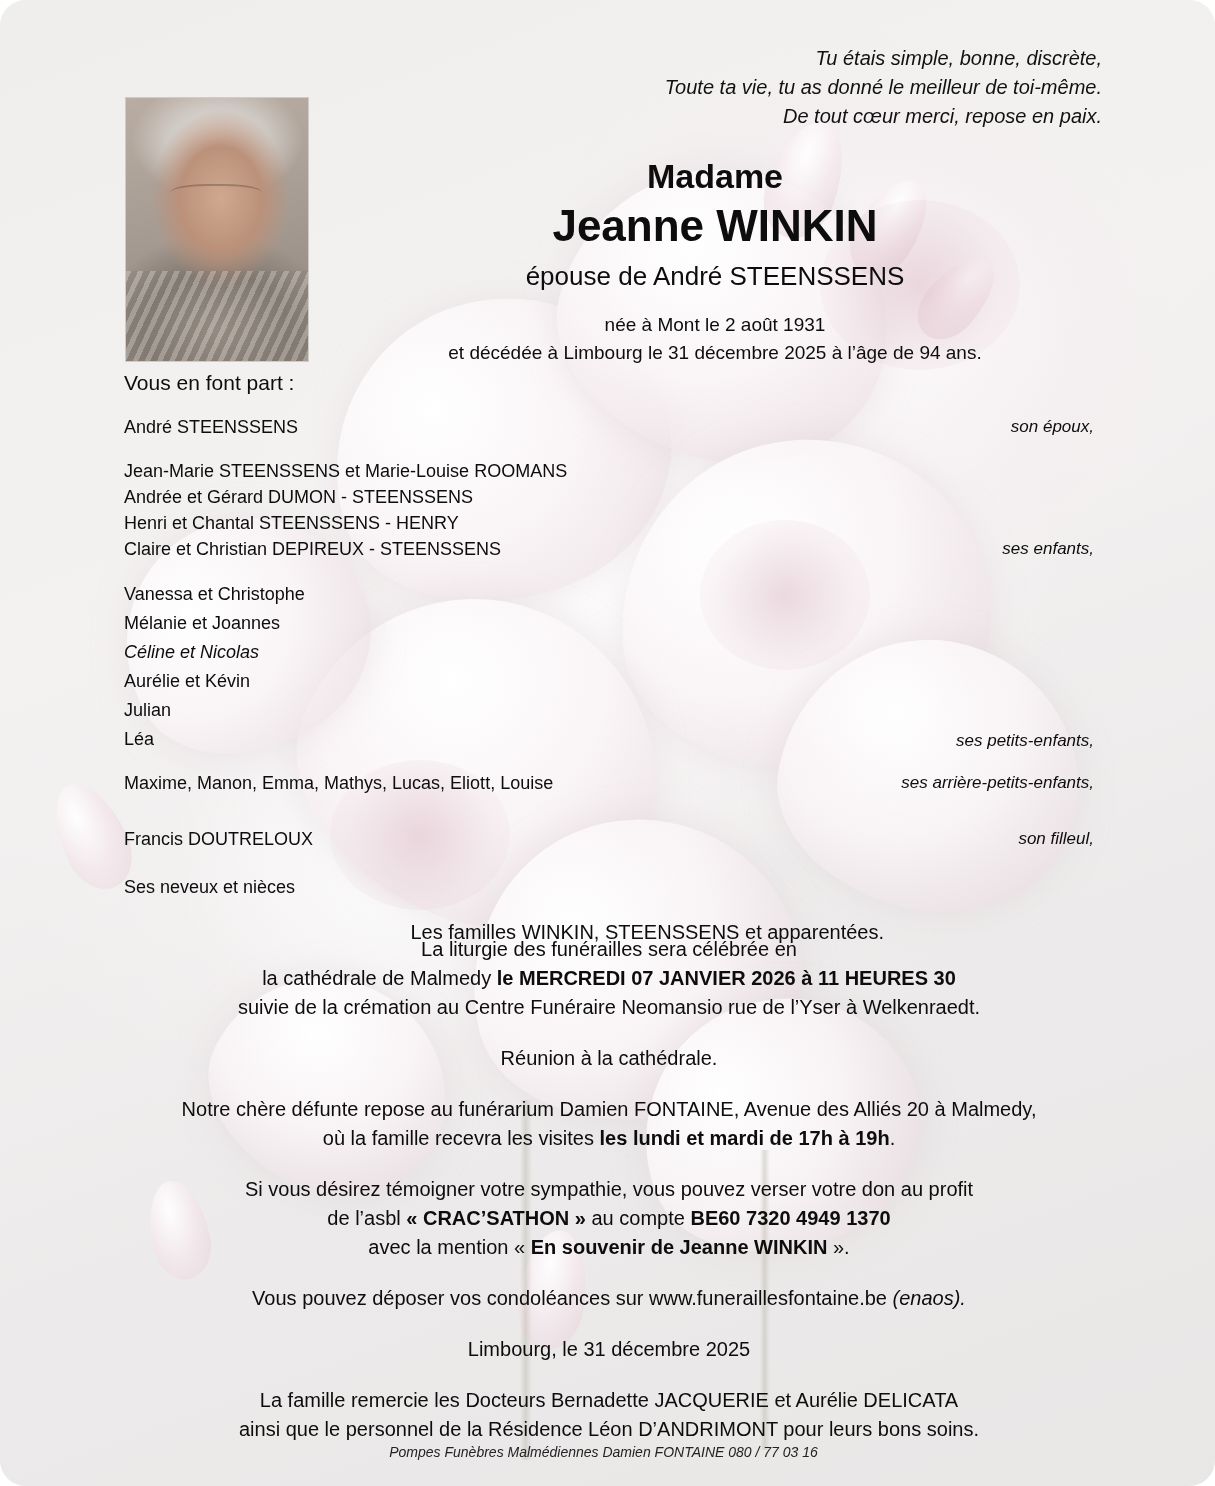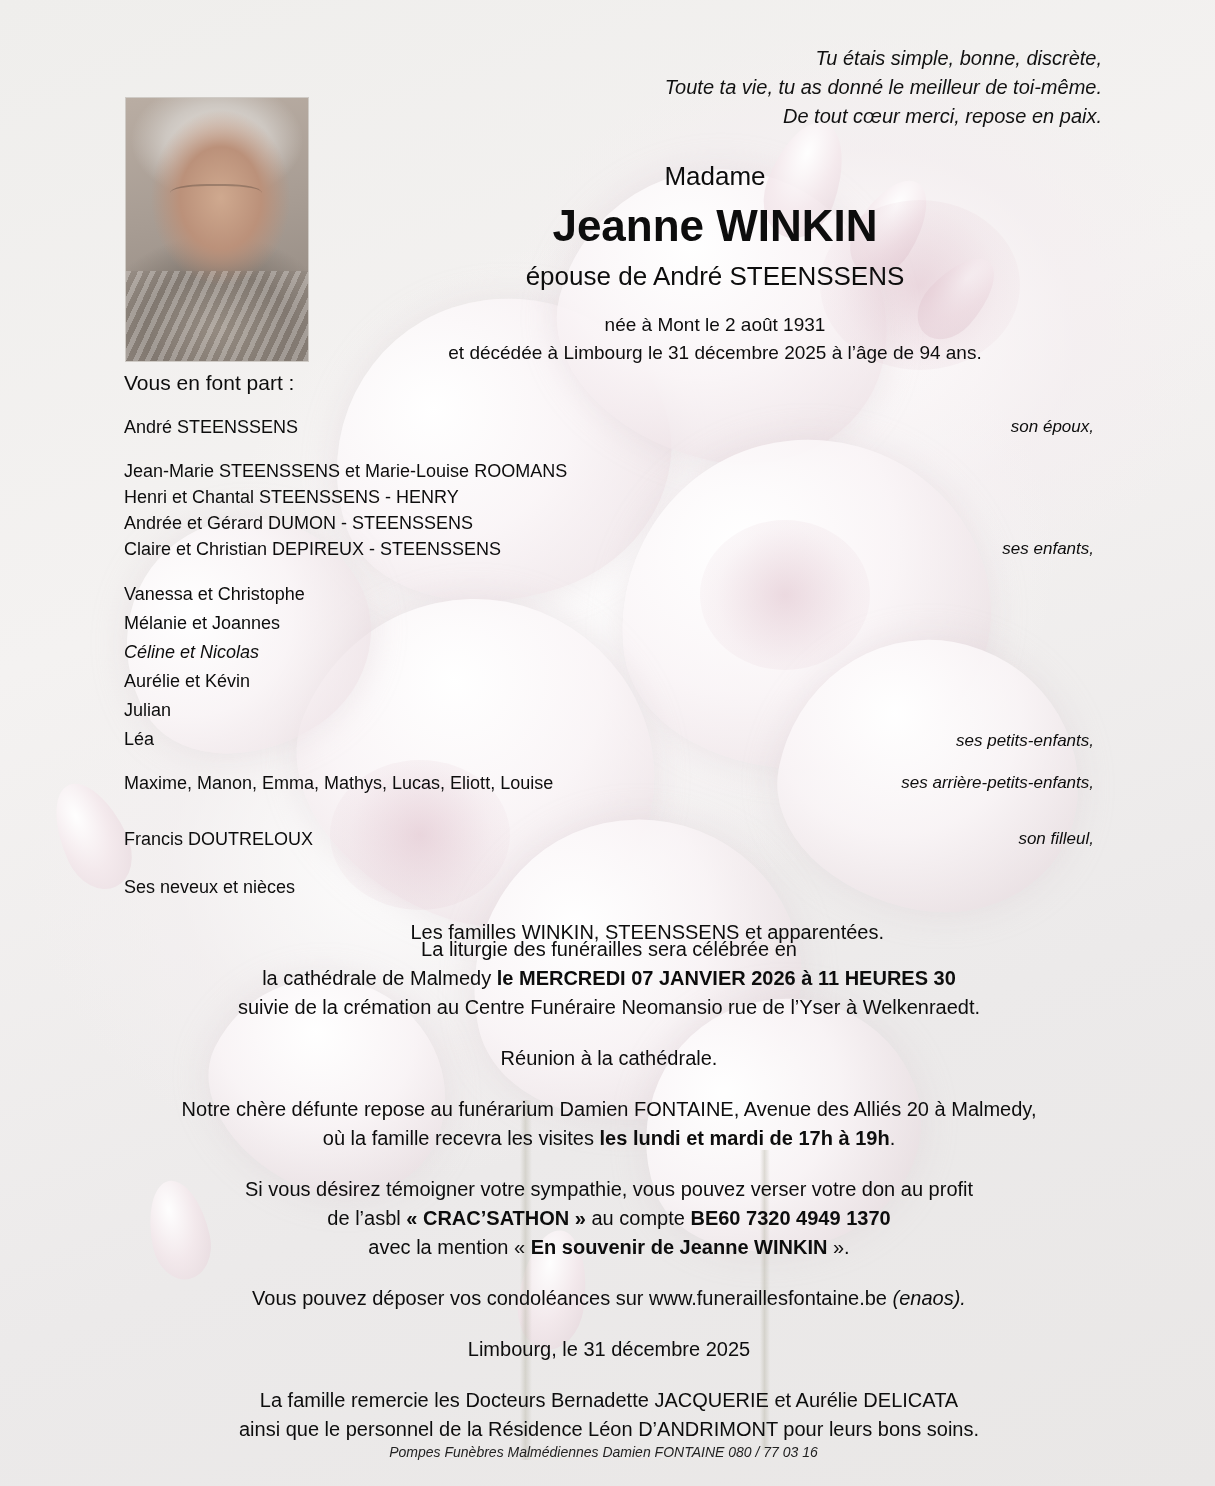--- a/index.html
+++ b/index.html
@@ -9,20 +9,21 @@
   }
   body {
     font-family: "Liberation Sans", sans-serif;
   }
   .page {
     position: relative;
     width: 1215px;
     height: 1486px;
     overflow: hidden;
     background: #f2f1ef;
+    border-radius: 26px;
   }
 
   
   .bg {
     position: absolute;
     inset: 0;
     overflow: hidden;
     background:
       radial-gradient(ellipse 420px 330px at 640px 560px, rgba(255,255,255,0.95) 0%, rgba(248,245,246,0.75) 55%, rgba(240,238,238,0) 100%),
       radial-gradient(ellipse 360px 300px at 860px 330px, rgba(255,252,253,0.9) 0%, rgba(245,238,241,0.6) 60%, rgba(240,238,238,0) 100%),
@@ -109,23 +110,23 @@
   }
 
   .title-block {
     position: absolute;
     left: 330px;
     top: 155px;
     width: 770px;
     text-align: center;
   }
   .t-madame {
-    font-size: 26px;
+    font-size: 34px;
     line-height: 42px;
-    font-weight: 400;
+    font-weight: 700;
   }
   .t-name {
     font-size: 44px;
     line-height: 54px;
     font-weight: bold;
     margin-top: 2px;
   }
   .t-spouse {
     font-size: 26px;
     line-height: 34px;
@@ -261,22 +262,22 @@
       <div class="grp">
         <div class="names">
           <div>André STEENSSENS</div>
         </div>
         <div class="rel">son époux,</div>
       </div>
 
       <div class="grp">
         <div class="names">
           <div>Jean-Marie STEENSSENS et Marie-Louise ROOMANS</div>
+          <div>Andrée et Gérard DUMON - STEENSSENS</div>
           <div>Henri et Chantal STEENSSENS - HENRY</div>
-          <div>Andrée et Gérard DUMON - STEENSSENS</div>
           <div>Claire et Christian DEPIREUX - STEENSSENS</div>
         </div>
         <div class="rel">ses enfants,</div>
       </div>
 
       <div class="grp" style="margin-bottom:16px;">
         <div class="names">
           <div style="line-height:29px;">Vanessa et Christophe</div>
           <div style="line-height:29px;">Mélanie et Joannes</div>
           <div style="line-height:29px;font-style:italic;">Céline et Nicolas</div>

